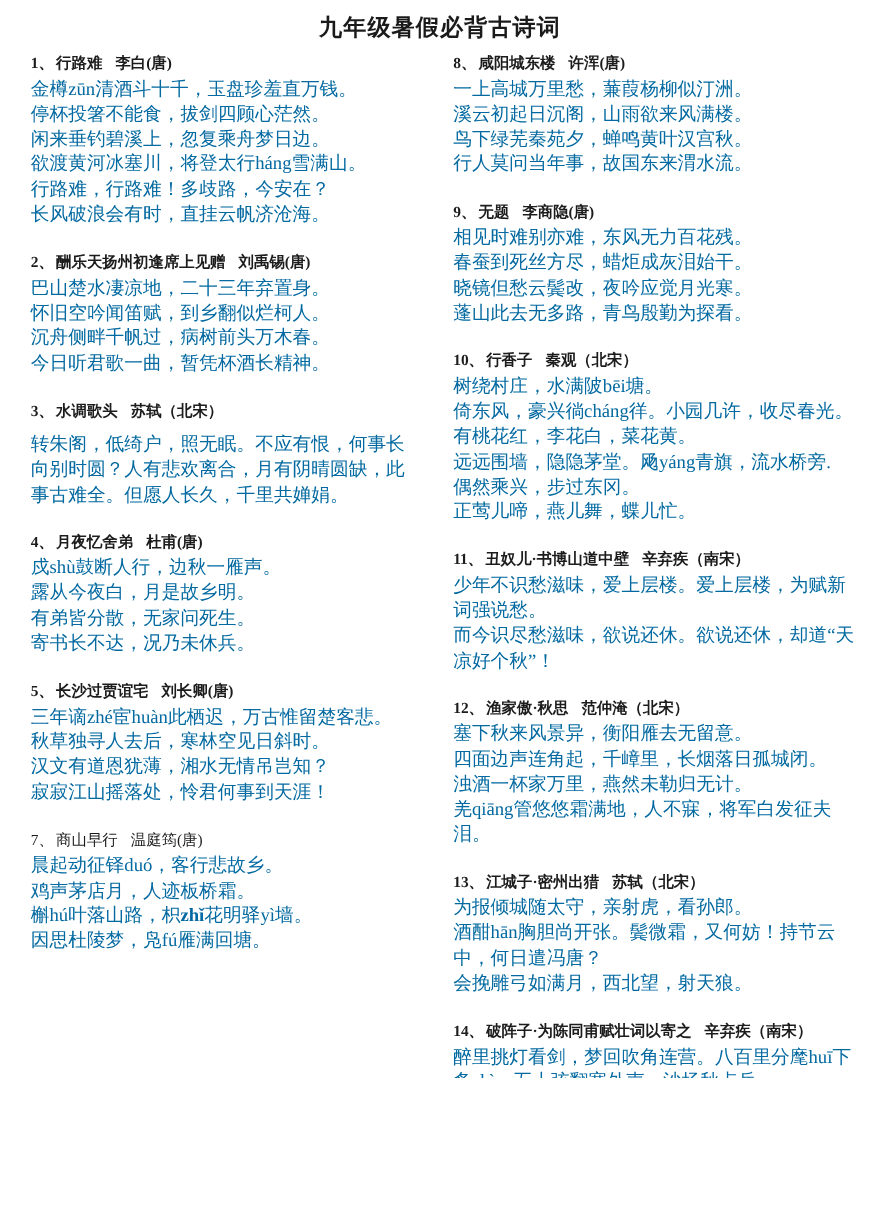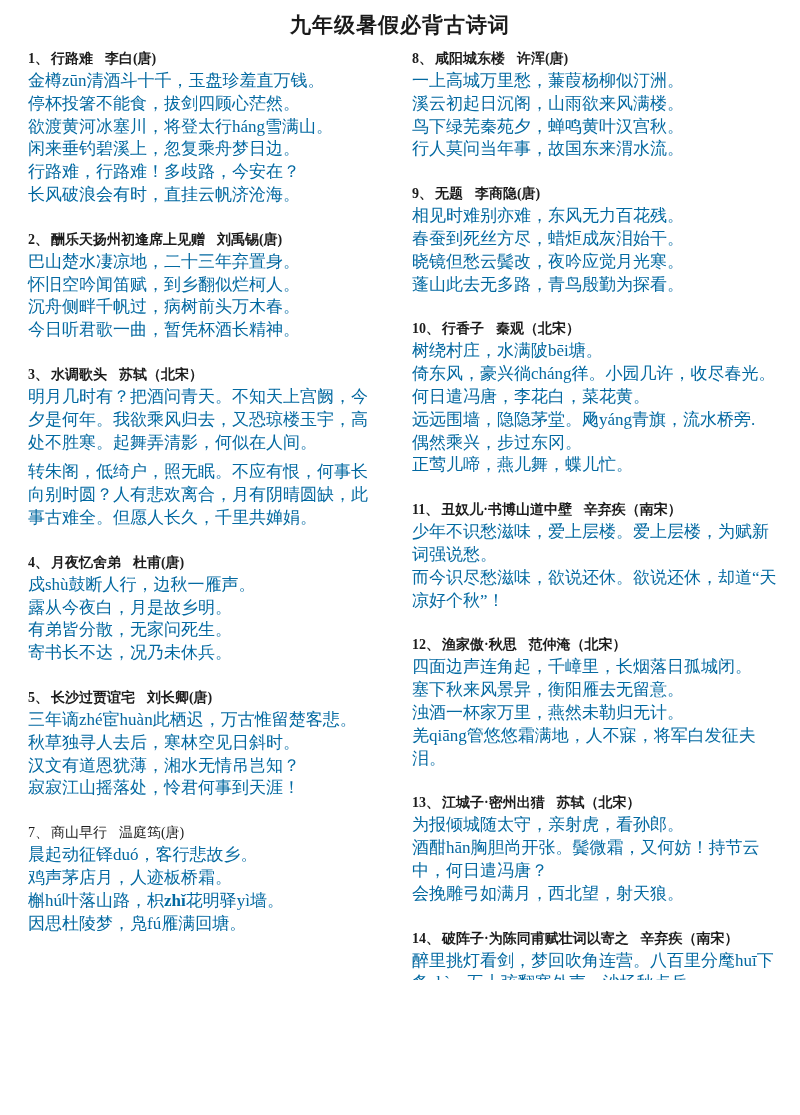--- a/index.html
+++ b/index.html
@@ -63,35 +63,34 @@
 <body>
 
 <div class="page">
   <h1 class="doc-title">九年级暑假必背古诗词</h1>
   <div class="columns">
     <div class="col col-left" id="col-left">
         <section class="poem">
           <div class="poem-heading bold"><span class="num">1、</span><span class="ptitle">行路难</span><span class="pauthor">李白(唐)</span></div>
           <div class="poem-line">金樽zūn清酒斗十千，玉盘珍羞直万钱。</div>
           <div class="poem-line">停杯投箸不能食，拔剑四顾心茫然。</div>
+          <div class="poem-line">闲来垂钓碧溪上，忽复乘舟梦日边。</div>
           <div class="poem-line">欲渡黄河冰塞川，将登太行háng雪满山。</div>
-          <div class="poem-line">闲来垂钓碧溪上，忽复乘舟梦日边。</div>
           <div class="poem-line">行路难，行路难！多歧路，今安在？</div>
           <div class="poem-line">长风破浪会有时，直挂云帆济沧海。</div>
         </section>
         <section class="poem">
           <div class="poem-heading bold"><span class="num">2、</span><span class="ptitle">酬乐天扬州初逢席上见赠</span><span class="pauthor">刘禹锡(唐)</span></div>
           <div class="poem-line">巴山楚水凄凉地，二十三年弃置身。</div>
           <div class="poem-line">怀旧空吟闻笛赋，到乡翻似烂柯人。</div>
           <div class="poem-line">沉舟侧畔千帆过，病树前头万木春。</div>
           <div class="poem-line">今日听君歌一曲，暂凭杯酒长精神。</div>
         </section>
         <section class="poem">
           <div class="poem-heading bold"><span class="num">3、</span><span class="ptitle">水调歌头</span><span class="pauthor">苏轼（北宋）</span></div>
-          <div class="poem-line">明月几时有？把酒问青天。不知天上宫阙，今夕是何年。我欲乘风归去，又恐琼楼玉宇，高处不胜寒。起舞弄清影，何似在人间。</div>
           <div class="poem-line stanza-start"><span>转朱阁，低绮户，照无眠。不应有恨，何事长向别时圆？人有悲欢离合，月有阴晴圆缺，此事古难全。但愿人长久，千里共婵娟。</span></div>
         </section>
         <section class="poem">
           <div class="poem-heading bold"><span class="num">4、</span><span class="ptitle">月夜忆舍弟</span><span class="pauthor">杜甫(唐)</span></div>
           <div class="poem-line">戍shù鼓断人行，边秋一雁声。</div>
           <div class="poem-line">露从今夜白，月是故乡明。</div>
           <div class="poem-line">有弟皆分散，无家问死生。</div>
           <div class="poem-line">寄书长不达，况乃未休兵。</div>
         </section>
         <section class="poem">
@@ -121,34 +120,34 @@
           <div class="poem-heading bold"><span class="num">9、</span><span class="ptitle">无题</span><span class="pauthor">李商隐(唐)</span></div>
           <div class="poem-line">相见时难别亦难，东风无力百花残。</div>
           <div class="poem-line">春蚕到死丝方尽，蜡炬成灰泪始干。</div>
           <div class="poem-line">晓镜但愁云鬓改，夜吟应觉月光寒。</div>
           <div class="poem-line">蓬山此去无多路，青鸟殷勤为探看。</div>
         </section>
         <section class="poem">
           <div class="poem-heading bold"><span class="num">10、</span><span class="ptitle">行香子</span><span class="pauthor">秦观（北宋）</span></div>
           <div class="poem-line">树绕村庄，水满陂bēi塘。</div>
           <div class="poem-line">倚东风，豪兴徜cháng徉。小园几许，收尽春光。</div>
-          <div class="poem-line">何日遣冯唐，李花白，菜花黄。</div>
+          <div class="poem-line">有桃花红，李花白，菜花黄。</div>
           <div class="poem-line">远远围墙，隐隐茅堂。飏yáng青旗，流水桥旁.</div>
           <div class="poem-line">偶然乘兴，步过东冈。</div>
           <div class="poem-line">正莺儿啼，燕儿舞，蝶儿忙。</div>
         </section>
         <section class="poem">
           <div class="poem-heading bold"><span class="num">11、</span><span class="ptitle">丑奴儿·书博山道中壁</span><span class="pauthor">辛弃疾（南宋）</span></div>
           <div class="poem-line">少年不识愁滋味，爱上层楼。爱上层楼，为赋新词强说愁。</div>
           <div class="poem-line">而今识尽愁滋味，欲说还休。欲说还休，却道“天凉好个秋”！</div>
         </section>
         <section class="poem">
           <div class="poem-heading bold"><span class="num">12、</span><span class="ptitle">渔家傲·秋思</span><span class="pauthor">范仲淹（北宋）</span></div>
+          <div class="poem-line">塞下秋来风景异，衡阳雁去无留意。</div>
           <div class="poem-line">四面边声连角起，千嶂里，长烟落日孤城闭。</div>
-          <div class="poem-line">塞下秋来风景异，衡阳雁去无留意。</div>
           <div class="poem-line">浊酒一杯家万里，燕然未勒归无计。</div>
           <div class="poem-line">羌qiāng管悠悠霜满地，人不寐，将军白发征夫泪。</div>
         </section>
         <section class="poem">
           <div class="poem-heading bold"><span class="num">13、</span><span class="ptitle">江城子·密州出猎</span><span class="pauthor">苏轼（北宋）</span></div>
           <div class="poem-line">为报倾城随太守，亲射虎，看孙郎。</div>
           <div class="poem-line">酒酣hān胸胆尚开张。鬓微霜，又何妨！持节云中，何日遣冯唐？</div>
           <div class="poem-line">会挽雕弓如满月，西北望，射天狼。</div>
         </section>
         <section class="poem">

